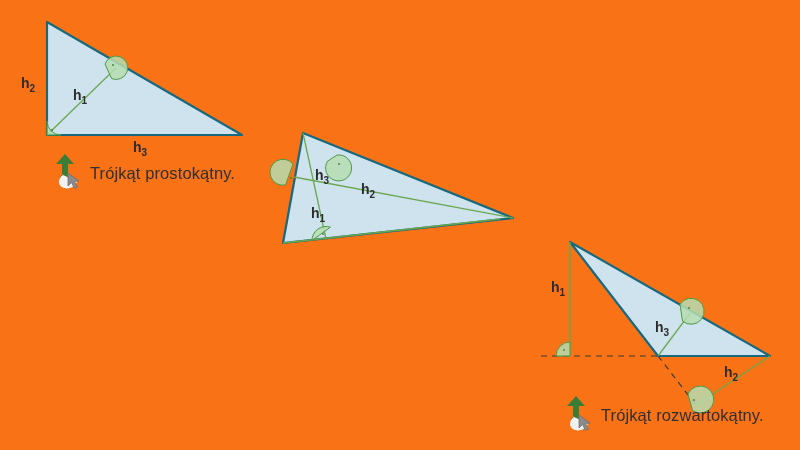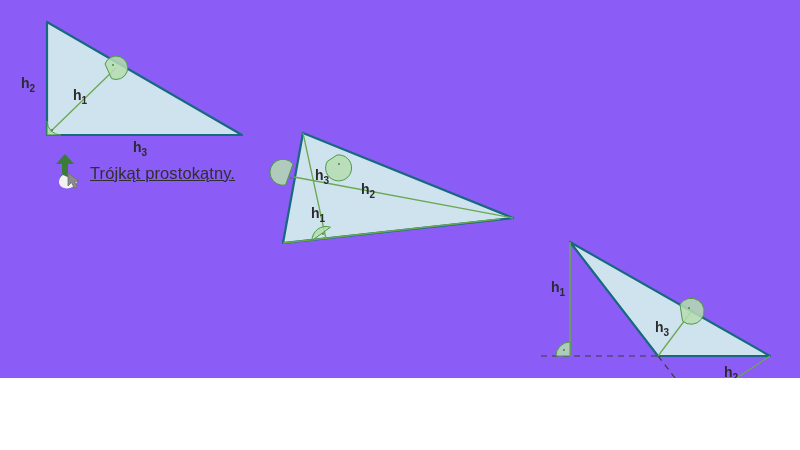--- a/index.html
+++ b/index.html
@@ -3,22 +3,22 @@
 <meta charset="utf-8">
 <style>
   html, body {
     margin: 0;
     padding: 0;
     background: #ffffff;
   }
   #stage {
     position: relative;
     width: 800px;
-    height: 378px;
-    background: #8b5cf6;
+    height: 450px;
+    background: #f97316;
     overflow: hidden;
     font-family: "Liberation Sans", sans-serif;
   }
   svg.figure {
     position: absolute;
     left: 0;
     top: 0;
     width: 800px;
     height: 450px;
   }
@@ -36,21 +36,20 @@
     display: flex;
     align-items: center;
     gap: 2px;
     white-space: nowrap;
   }
   .caption-text {
     font-family: "Liberation Sans", sans-serif;
     font-size: 16.5px;
     color: #2f2f2f;
     letter-spacing: 0.1px;
-    text-decoration: underline;
   }
   .cursor-icon {
     width: 42px;
     height: 42px;
     flex: 0 0 42px;
     display: block;
   }
   #cap1 { left: 46px; top: 152px; }
   #cap2 { left: 300px; top: 264px; }
   #cap3 { left: 557px; top: 394px; }
@@ -161,15 +160,16 @@
   </div>
 
 
   <div class="caption-row" id="cap3">
     <svg class="cursor-icon" viewBox="0 0 42 42">
       <path d="M16 22 L16 12 L10 12 L19 2 L28 12 L22 12 L22 22 Z" fill="#3a7d36"></path>
       <circle cx="19" cy="27" r="5.2" fill="#3a7d36"></circle>
       <path d="M17 23 C12 26 11 34 18 36 C24 38 31 33 31 29 L26 27 Z" fill="#f2f2f2"></path>
       <path d="M22 21 L22 34 L25.5 30.5 L28.5 36.5 L31.5 35 L28.5 29.5 L33 29 Z" fill="#8a8a8a" stroke="#6f6f6f" stroke-width="0.8" stroke-linejoin="round"></path>
     </svg>
+    <span class="caption-text">Trójkąt rozwartokątny.</span>
   </div>
 
 </div>
 
 </body></html>

